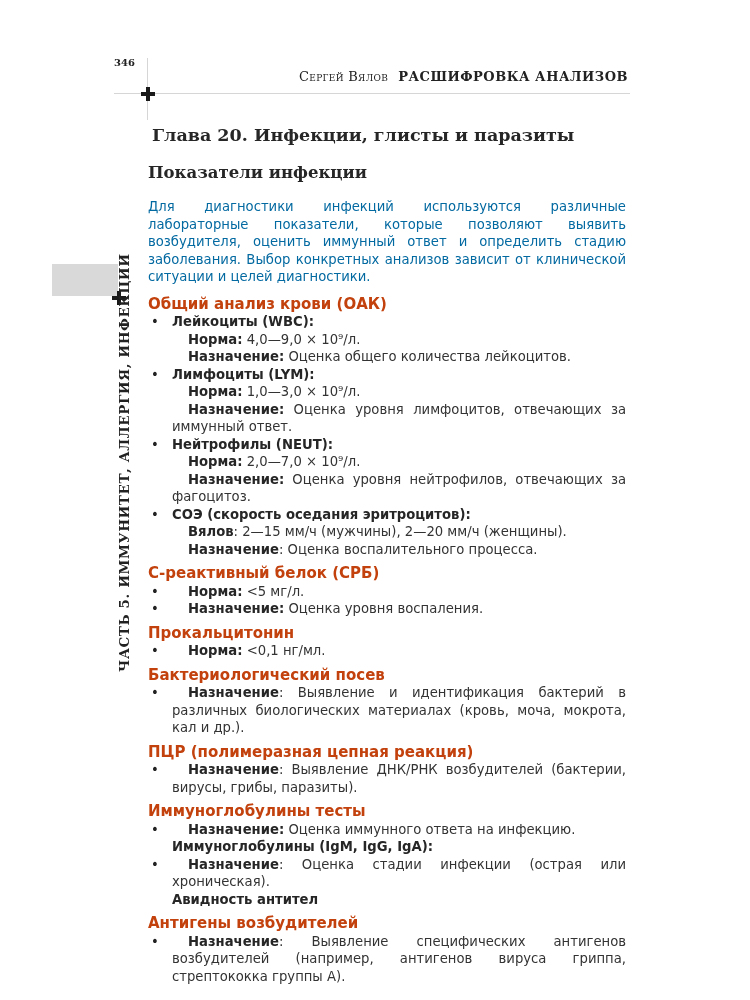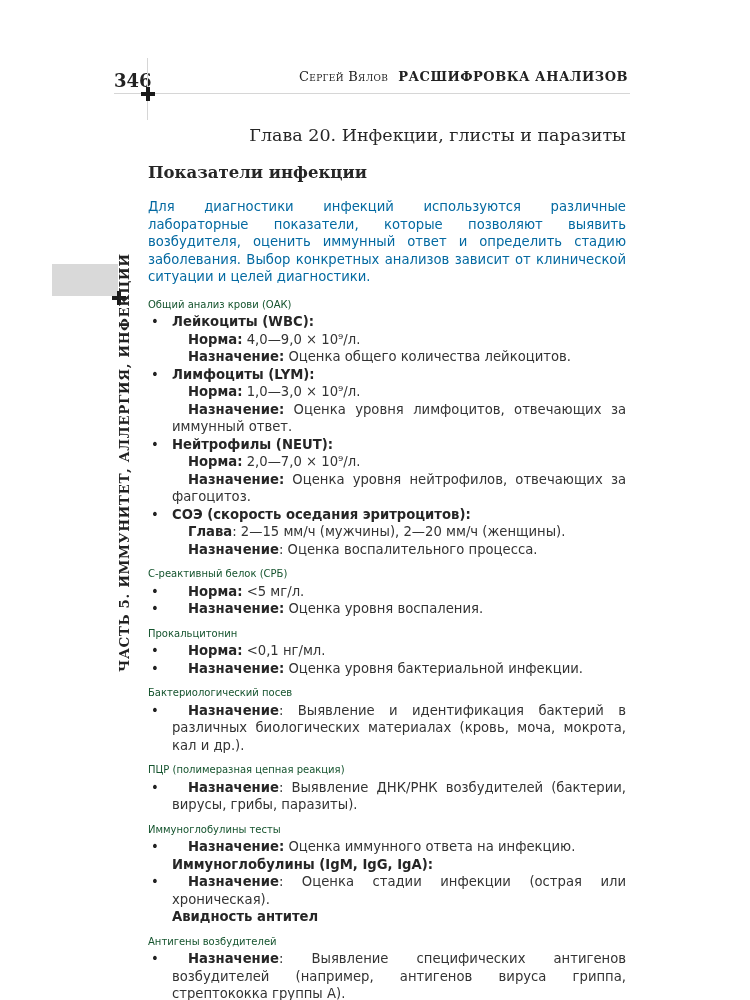--- a/index.html
+++ b/index.html
@@ -11,24 +11,24 @@
       width: 750px;
       height: 1000px;
       position: relative;
       overflow: hidden;
       color: #2b2b2b;
       font-family: "DejaVu Sans", sans-serif;
     }
     .page-number {
       position: absolute;
       left: 114px;
-      top: 70px;
-      font-family: "DejaVu Serif", serif;
-      font-weight: bold;
-      font-size: 18px;
+      top: 57px;
+      font-family: "DejaVu Serif", serif;
+      font-weight: bold;
+      font-size: 10px;
       color: #222;
     }
     .header-vline {
       position: absolute;
       left: 147px;
       top: 58px;
       width: 1px;
       height: 62px;
       background: #d6d6d6;
     }
@@ -98,23 +98,23 @@
     }
 
     .content {
       position: absolute;
       left: 148px;
       top: 125px;
       width: 478px;
     }
     .chapter-title {
       font-family: "DejaVu Serif", serif;
-      font-weight: normal;
+      font-weight: bold;
       font-size: 17.5px;
-      text-align: right;
+      text-align: left;
       margin: 0 0 18px 0;
       padding-left: 4px;
       color: #262626;
     }
     .section-title {
       font-family: "DejaVu Serif", serif;
       font-weight: bold;
       font-size: 16.5px;
       margin: 0 0 16px 0;
       color: #262626;
@@ -123,24 +123,24 @@
       font-size: 13.2px;
       line-height: 17.5px;
       text-align: justify;
       margin: 0 0 10px 0;
       color: #0369a1;
     }
     .block {
       margin: 0 0 7px 0;
     }
     .block-title {
-      font-weight: normal;
-      font-size: 10px;
+      font-weight: bold;
+      font-size: 15px;
       line-height: 17.5px;
-      color: #14532d;
+      color: #c2410c;
     }
     ul.items {
       list-style: none;
       margin: 0;
       padding: 0;
     }
     ul.items li {
       position: relative;
       padding-left: 24px;
       font-size: 13.2px;
@@ -200,39 +200,38 @@
         <span class="line"><span class="lbl">Норма:</span> <span>1,0—3,0 × 10⁹/л.</span></span>
         <span class="line"><span class="lbl">Назначение:</span> <span>Оценка уровня лимфоцитов, отвечающих за иммунный ответ.</span></span>
       </li>
       <li>
         <span class="line item-head">Нейтрофилы (NEUT):</span>
         <span class="line"><span class="lbl">Норма:</span> <span>2,0—7,0 × 10⁹/л.</span></span>
         <span class="line"><span class="lbl">Назначение:</span> <span>Оценка уровня нейтрофилов, отвечающих за фагоцитоз.</span></span>
       </li>
       <li>
         <span class="line item-head">СОЭ (скорость оседания эритроцитов):</span>
-        <span class="line"><span class="lbl">Глава</span>: <span>2—15 мм/ч (мужчины), 2—20 мм/ч (женщины).</span></span>
+        <span class="line"><span class="lbl">Вялов</span>: <span>2—15 мм/ч (мужчины), 2—20 мм/ч (женщины).</span></span>
         <span class="line"><span class="lbl">Назначение</span>: <span>Оценка воспалительного процесса.</span></span>
       </li>
     </ul>
   </div>
 
   <div class="block">
     <div class="block-title">С-реактивный белок (СРБ)</div>
     <ul class="items">
       <li><span class="lbl">Норма:</span> <span>&lt;5 мг/л.</span></li>
       <li><span class="lbl">Назначение:</span> <span>Оценка уровня воспаления.</span></li>
     </ul>
   </div>
 
   <div class="block">
     <div class="block-title">Прокальцитонин</div>
     <ul class="items">
       <li><span class="lbl">Норма:</span> <span>&lt;0,1 нг/мл.</span></li>
-      <li><span class="lbl">Назначение:</span> <span>Оценка уровня бактериальной инфекции.</span></li>
     </ul>
   </div>
 
   <div class="block">
     <div class="block-title">Бактериологический посев</div>
     <ul class="items">
       <li><span class="lbl">Назначение</span>: <span>Выявление и идентификация бактерий в различных биологических материалах (кровь, моча, мокрота, кал и др.).</span></li>
     </ul>
   </div>
 

